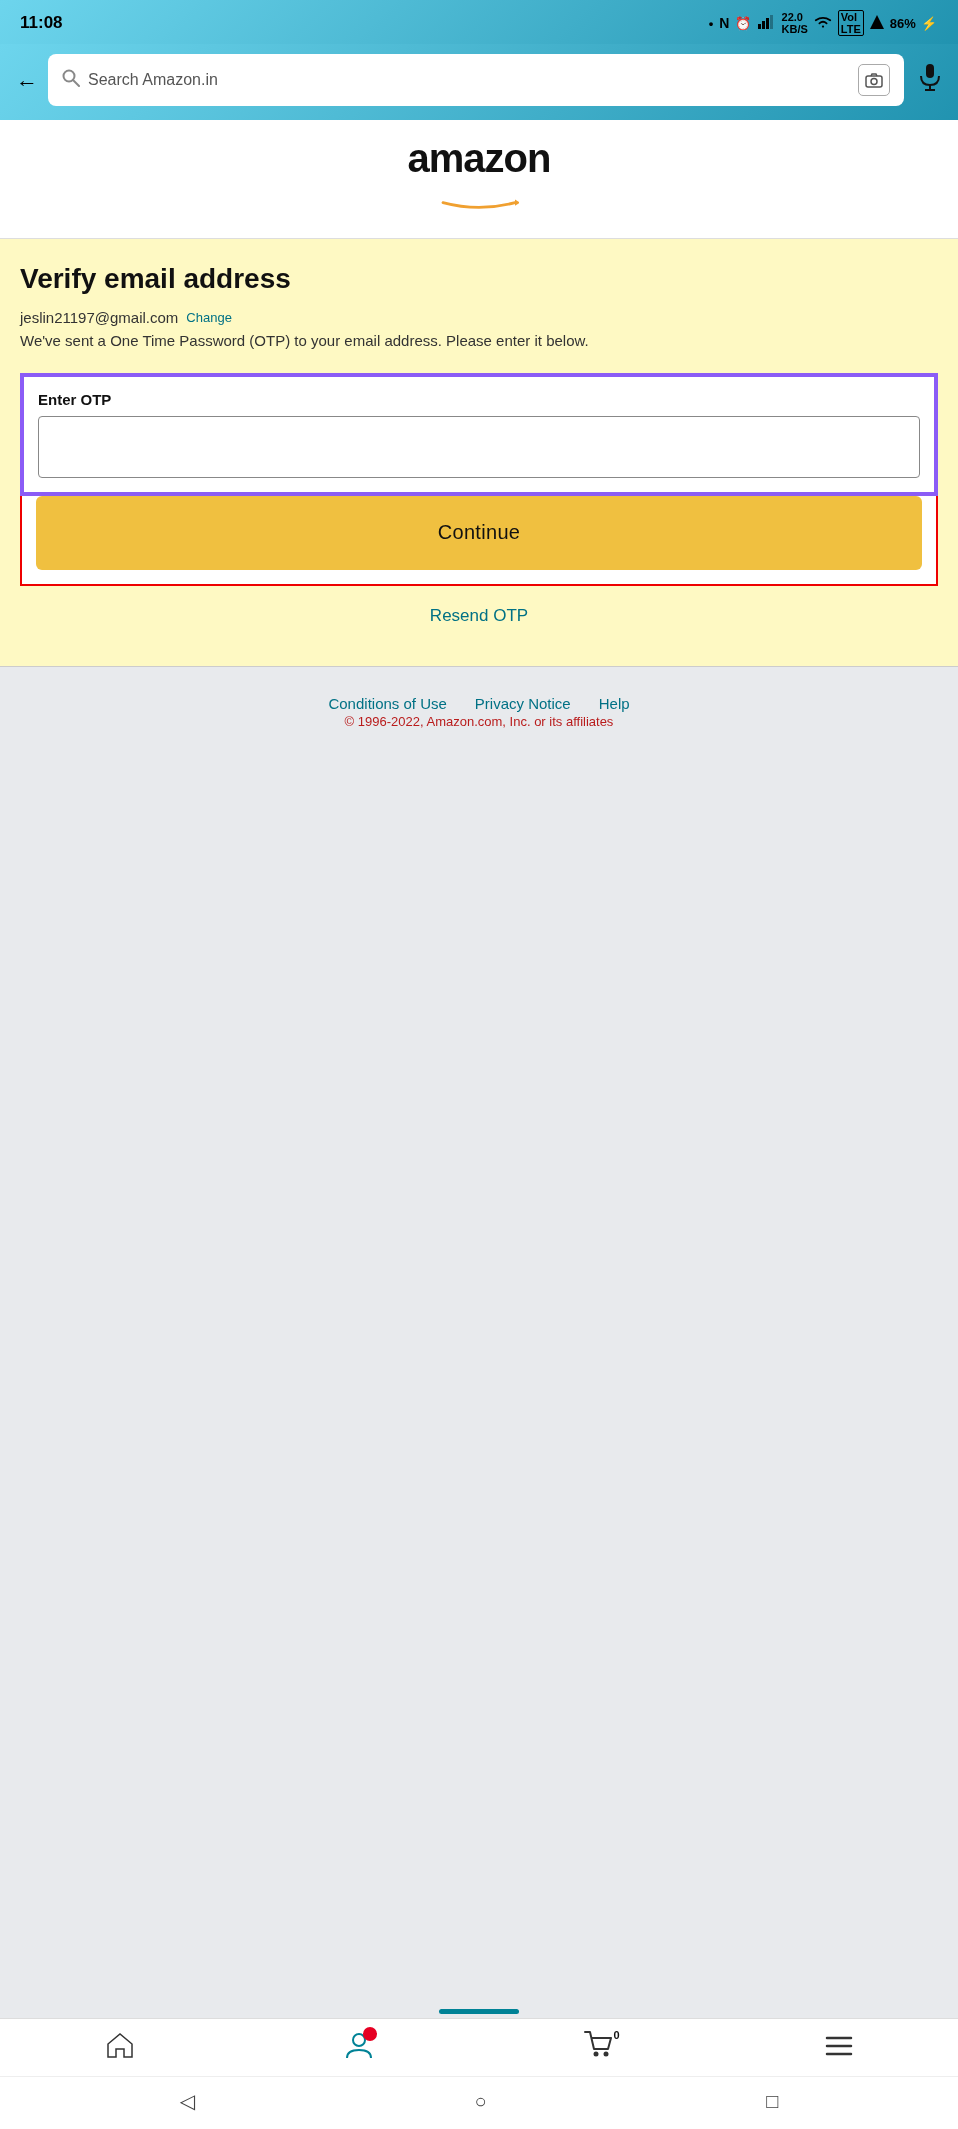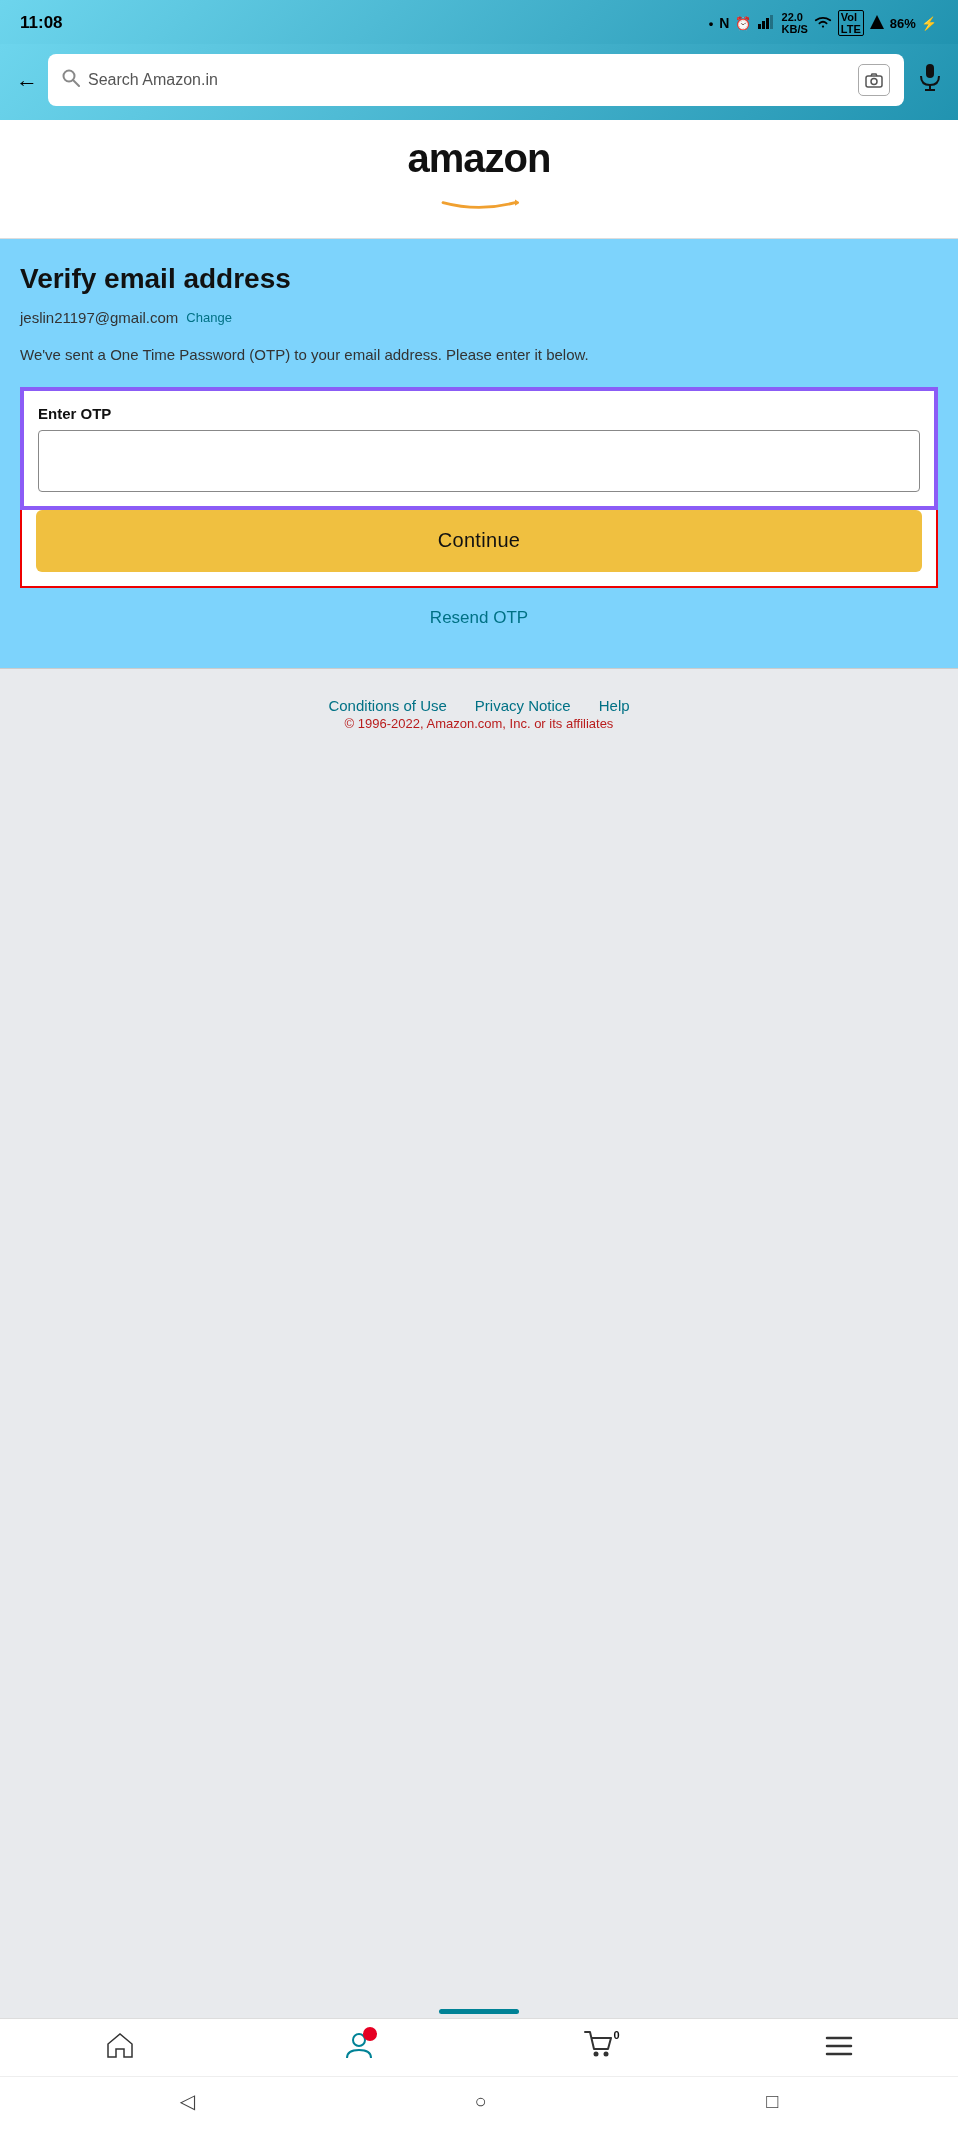--- a/index.html
+++ b/index.html
@@ -126,32 +126,32 @@
       margin-top: -4px;
     }
     .arrow-svg {
       width: 80px;
       height: 16px;
     }
 
     
     .page-body {
       padding: 24px 20px;
-      background: #7dd3fc;
+      background: #fef9c3;
     }
     .page-title {
       font-size: 28px;
       font-weight: 700;
       color: #111;
       margin-bottom: 14px;
     }
     .email-row {
       font-size: 15px;
       color: #333;
-      margin-bottom: 18px;
+      margin-bottom: 4px;
       display: flex;
       align-items: center;
       gap: 8px;
     }
     .change-link {
       color: #007185;
       text-decoration: none;
       font-size: 13px;
     }
     .otp-description {
@@ -188,21 +188,21 @@
 
     
     .continue-btn-section {
       border: 2px solid #e00;
       border-top: none;
       padding: 0 14px 14px 14px;
       background: #fff;
     }
     .continue-btn {
       width: 100%;
-      height: 62px;
+      height: 74px;
       background: #f0c040;
       border: none;
       border-radius: 6px;
       font-size: 20px;
       font-weight: 500;
       color: #111;
       cursor: pointer;
       letter-spacing: 0.3px;
     }
 

